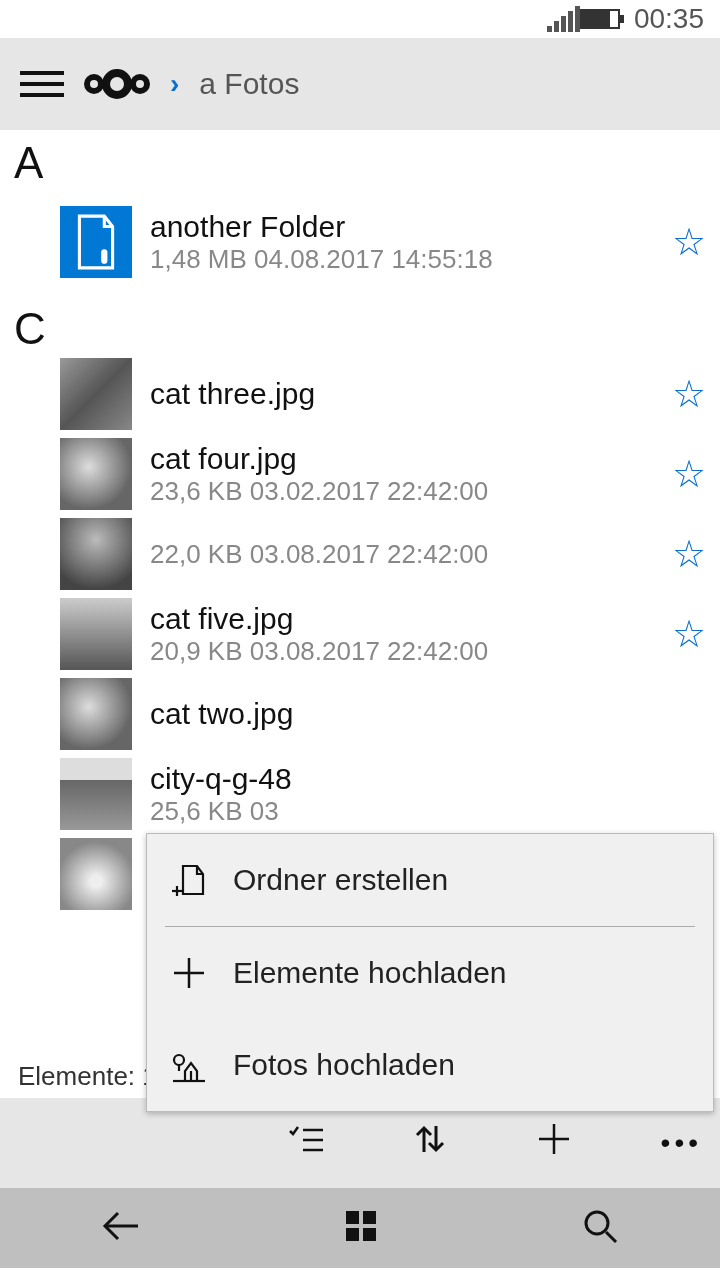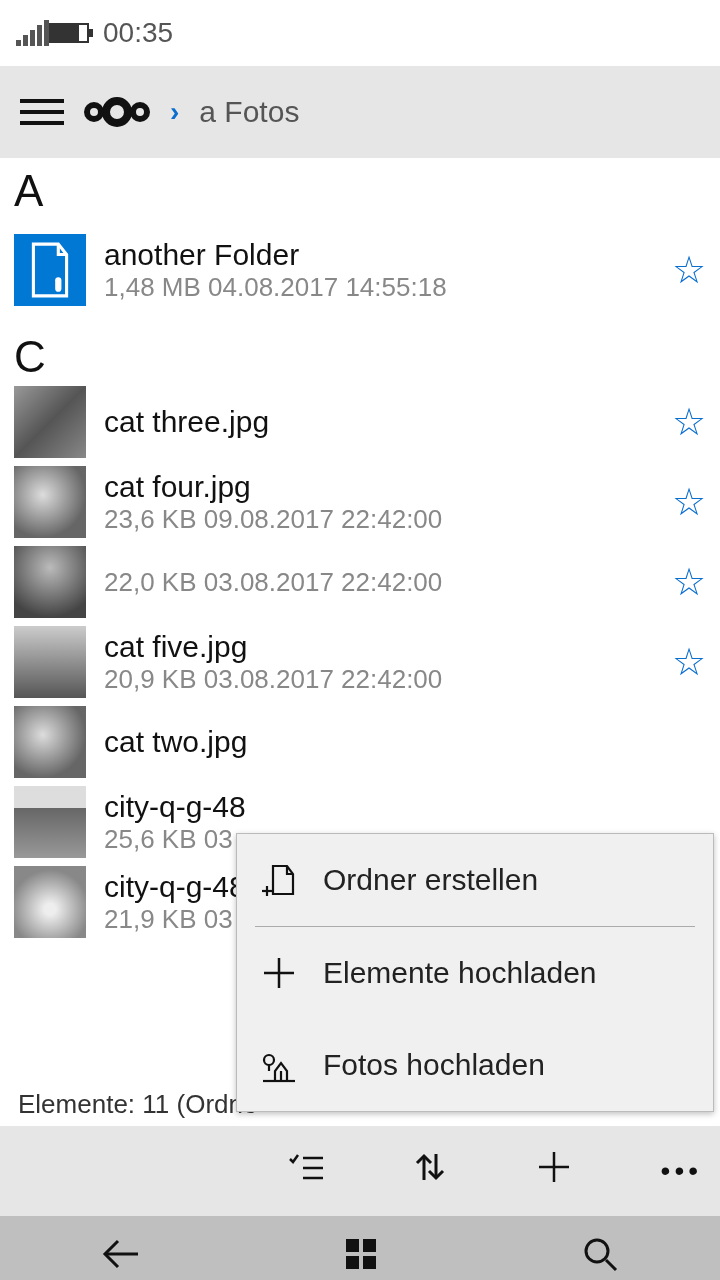--- a/index.html
+++ b/index.html
@@ -5,24 +5,24 @@
   * { margin: 0; padding: 0; box-sizing: border-box; }
   body {
     width: 720px;
     height: 1280px;
     font-family: "Segoe UI", Arial, sans-serif;
     background: #fff;
     overflow: hidden;
     position: relative;
   }
   .status-bar {
-    height: 66px;
+    height: 38px;
     display: flex;
     align-items: center;
-    justify-content: flex-start;
+    justify-content: flex-end;
     padding: 0 16px;
     color: #333;
   }
   .signal-bars { display: flex; align-items: flex-end; gap: 2px; }
   .signal-bars span { width: 5px; background: #555; display: inline-block; }
   .signal-bars span:nth-child(1){height:6px}
   .signal-bars span:nth-child(2){height:11px}
   .signal-bars span:nth-child(3){height:16px}
   .signal-bars span:nth-child(4){height:21px}
   .signal-bars span:nth-child(5){height:26px}
@@ -48,21 +48,21 @@
   .nc-logo{ display:flex; align-items:center; gap:0; }
   .nc-logo .dot{ width:20px; height:20px; border:6px solid #111; border-radius:50%; }
   .nc-logo .big{ width:30px; height:30px; border:8px solid #111; border-radius:50%; margin:0 -2px;}
   .chev{ color:#0a6ecf; font-size:28px; font-weight:600;}
   .folder-title{ font-size:30px; color:#555; }
   .content{ height: calc(100% - 50px - 92px - 90px - 80px); overflow:hidden; position:relative;}
   .section-letter{
     font-size:44px; color:#111; padding: 8px 14px 0 14px;
   }
   .item{
-    display:flex; align-items:center; padding: 4px 14px; gap: 18px;
+    display:flex; align-items:center; padding: 4px 14px; gap: 18px; margin-left: 46px;
   }
   .folder-item{ padding-top:18px; padding-bottom:18px;}
   .folder-icon{
     width:72px; height:72px; background:#0078d4; display:flex; align-items:center; justify-content:center;
   }
   .folder-icon svg{ width:42px; height:56px; }
   .thumb{
     width:72px; height:72px; background:#777;
     background: linear-gradient(135deg,#999 0%, #555 50%, #888 100%);
     filter: grayscale(100%);
@@ -88,21 +88,21 @@
   }
   .app-bar .ic{ font-size:34px; color:#111; }
   .nav-bar{
     height:80px; background:#bfbfbf; display:flex; align-items:center; justify-content:space-around;
   }
   .nav-bar .nic{ color:#111; }
   .popup{
     position:absolute;
     right:6px;
     bottom: 168px;
-    width: 478px;
+    width: 568px;
     background:#f0f0f0;
     border:1px solid #bbb;
     box-shadow: 0 2px 6px rgba(0,0,0,0.25);
     z-index:10;
     margin-top:48px;
   }
   .popup-item{
     display:flex; align-items:center; gap:26px; padding: 28px 24px; font-size:30px; color:#222;
   }
   .popup-sep{ height:1px; background:#aaa; margin:0 18px;}
@@ -167,21 +167,21 @@
     <div class="thumb"></div>
     <div class="item-text">
       <div class="item-name">cat three.jpg</div>
     </div>
     <div class="star">☆</div>
   </div>
   <div class="item">
     <div class="thumb cat2"></div>
     <div class="item-text">
       <div class="item-name">cat four.jpg</div>
-      <div class="item-meta">23,6 KB  09.08.2017 22:42:00</div>
+      <div class="item-meta">23,6 KB  03.02.2017 22:42:00</div>
     </div>
     <div class="star">☆</div>
   </div>
   <div class="item">
     <div class="thumb cat3"></div>
     <div class="item-text">
       <div class="item-meta">22,0 KB  03.08.2017 22:42:00</div>
     </div>
     <div class="star">☆</div>
   </div>

